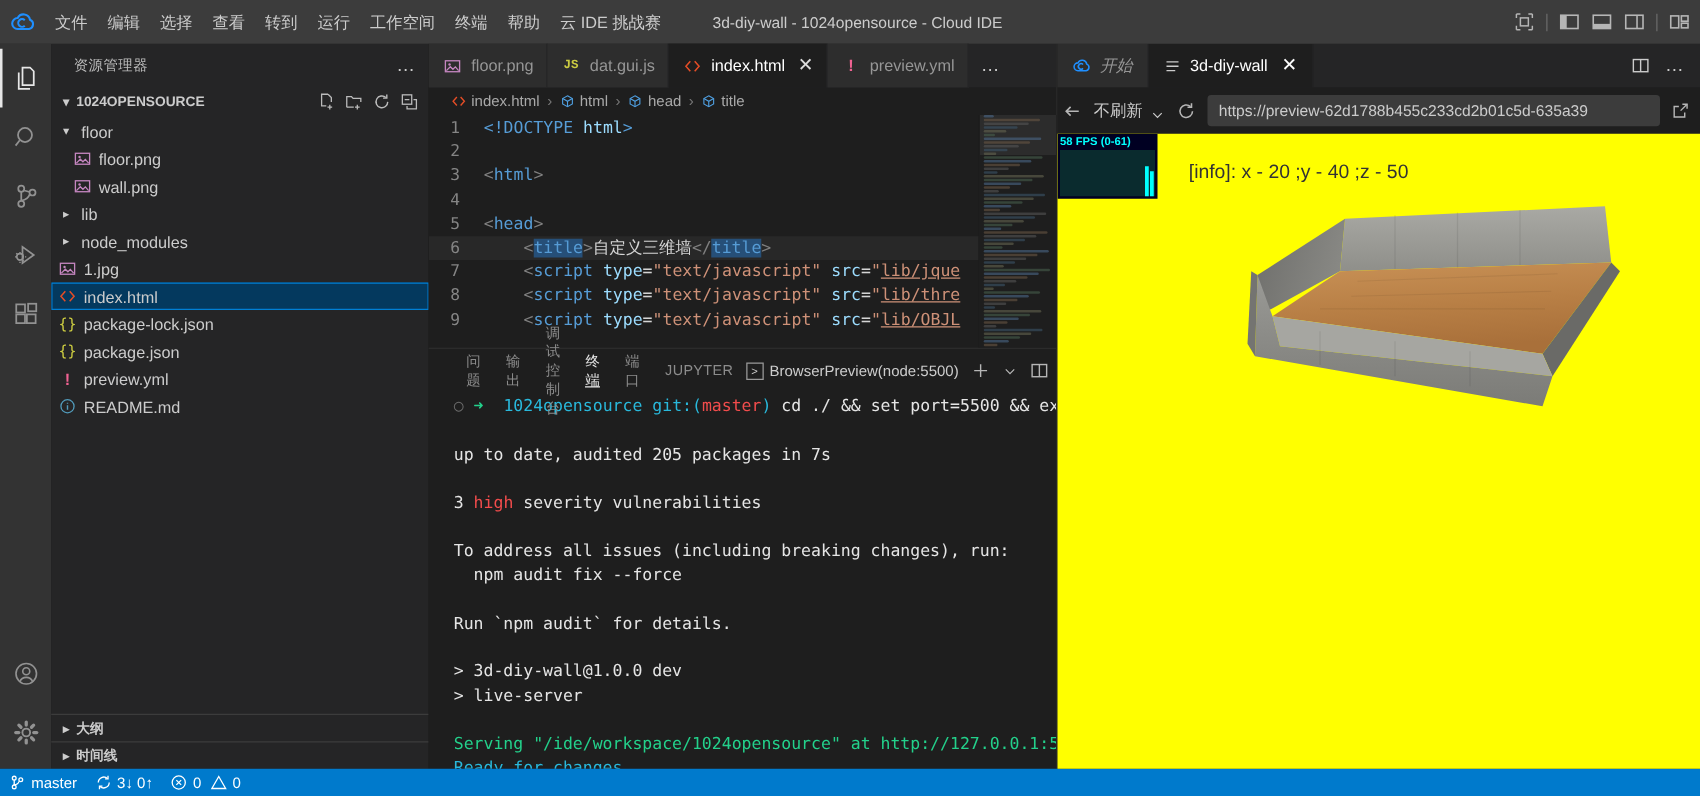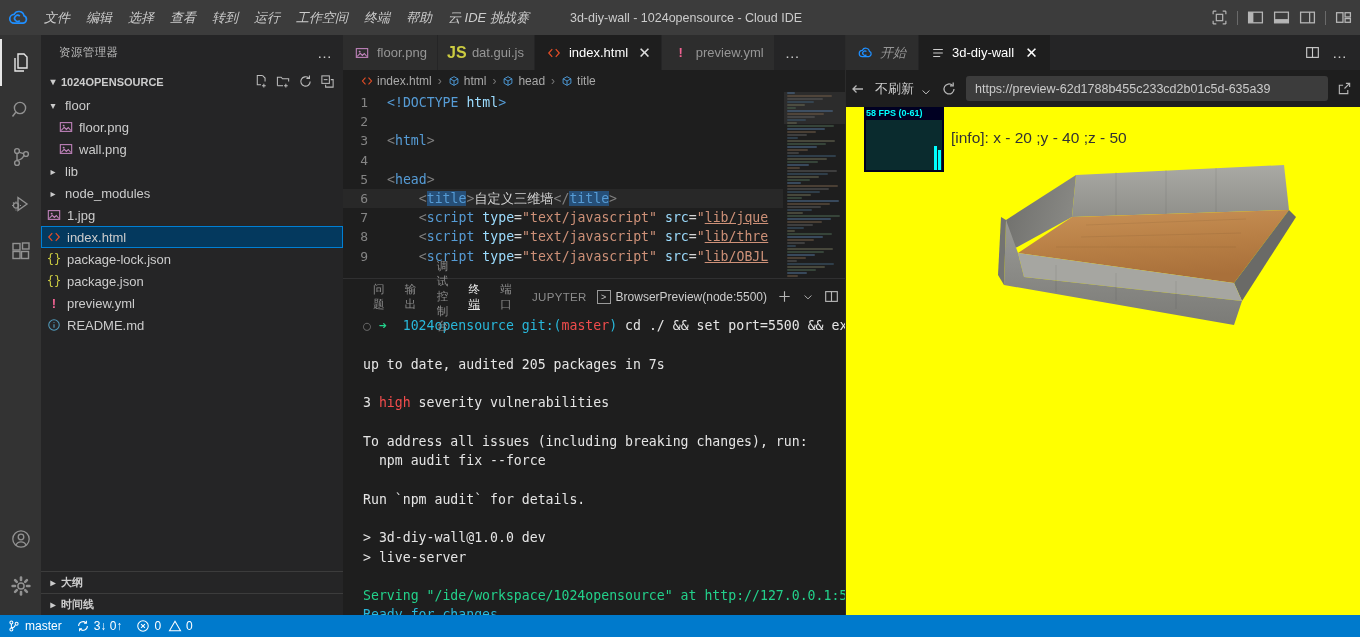--- a/index.html
+++ b/index.html
@@ -13,21 +13,21 @@
     -webkit-font-smoothing: antialiased;
   }
   .app { position: relative; width: 1360px; height: 637px; display: flex; flex-direction: column; }
 
   
   .titlebar {
     height: 35px; background: #3c3c3c; display: flex; align-items: center;
     flex: 0 0 35px; position: relative;
   }
   .logo { width: 36px; display: flex; align-items: center; justify-content: center; }
-  .menu { display: flex; align-items: flex-start; gap: 0px; font-style: italic; }
+  .menu { display: flex; align-items: flex-start; gap: 0px; }
   .menu-item {
     padding: 3px 8px; font-size: 13px; color: #cccccc; white-space: nowrap; cursor: default;
   }
   .win-title {
     position: absolute; left: 12px; right: 0; text-align: center;
     font-size: 12.5px; color: #cccccc; pointer-events: none;
   }
   .title-actions {
     position: absolute; right: 8px; display: flex; align-items: center; gap: 9px;
   }
@@ -184,21 +184,21 @@
   }
   .rp-refresh-sel { display:flex; align-items:flex-end; gap:6px; font-size:13px; color:#cccccc; cursor:pointer; }
   .urlbar {
     flex:1; height:25px; background:#3c3c3c; border-radius:3px; display:flex; align-items:center;
     padding: 0 9px; font-size: 12.5px; color:#cbcbcb; overflow:hidden; white-space:nowrap; cursor:text;
   }
   .preview {
     flex:1; background: #ffff00; position: relative; overflow: hidden; min-height:0;
   }
   .fps {
-    position:absolute; left:18px; top:0; width:80px; height:65px; background:#002;
+    position:absolute; left:0; top:0; width:80px; height:52px; background:#002;
     font-family:"Liberation Sans",sans-serif;
   }
   .fps-label { font-size:9px; font-weight:bold; color:#00ffff; padding:1px 2px; line-height:11px; }
   .fps-graph { position:absolute; left:2px; right:2px; top:13px; bottom:2px; background:#0a2b2e; }
   .fps-bar { position:absolute; width:3px; background:#00ffff; bottom:0; }
   .info-text {
     position:absolute; left:105px; top:22px; font-size:15.5px; color:#333333;
     font-family:"Liberation Sans",sans-serif; white-space:nowrap;text-align:center;
   }
   .room { position:absolute; left:150px; top:48px; width:330px; height:180px; }
@@ -490,21 +490,21 @@
                 <svg width="14" height="14" viewBox="0 0 16 16">
                   <rect x="1.5" y="3" width="13" height="10" fill="none" stroke="#c586c0" stroke-width="1.2"></rect>
                   <circle cx="5.3" cy="6.4" r="1.1" fill="#c586c0"></circle>
                   <path d="M2.4 12l3.6-3.6 2.4 2.4 2.2-2.2 3 3.4" fill="none" stroke="#c586c0" stroke-width="1.2"></path>
                 </svg>
               </span>
               <span>floor.png</span>
             </div>
             <div class="tab">
               <span class="ficon">
-                <span style="color:#cbcb41;font-weight:bold;font-size:16px;font-family:Liberation Sans, sans-serif">JS</span>
+                <span style="color:#cbcb41;font-weight:bold;font-size:10px;font-family:Liberation Mono, monospace">JS</span>
               </span>
               <span>dat.gui.js</span>
             </div>
             <div class="tab active">
               <span class="ficon">
                 <svg width="14" height="14" viewBox="0 0 16 16">
                   <path d="M6 3.5L2 8l4 4.5M10 3.5L14 8l-4 4.5" fill="none" stroke="#e44d26" stroke-width="1.4"></path>
                 </svg>
               </span>
               <span>index.html</span>

